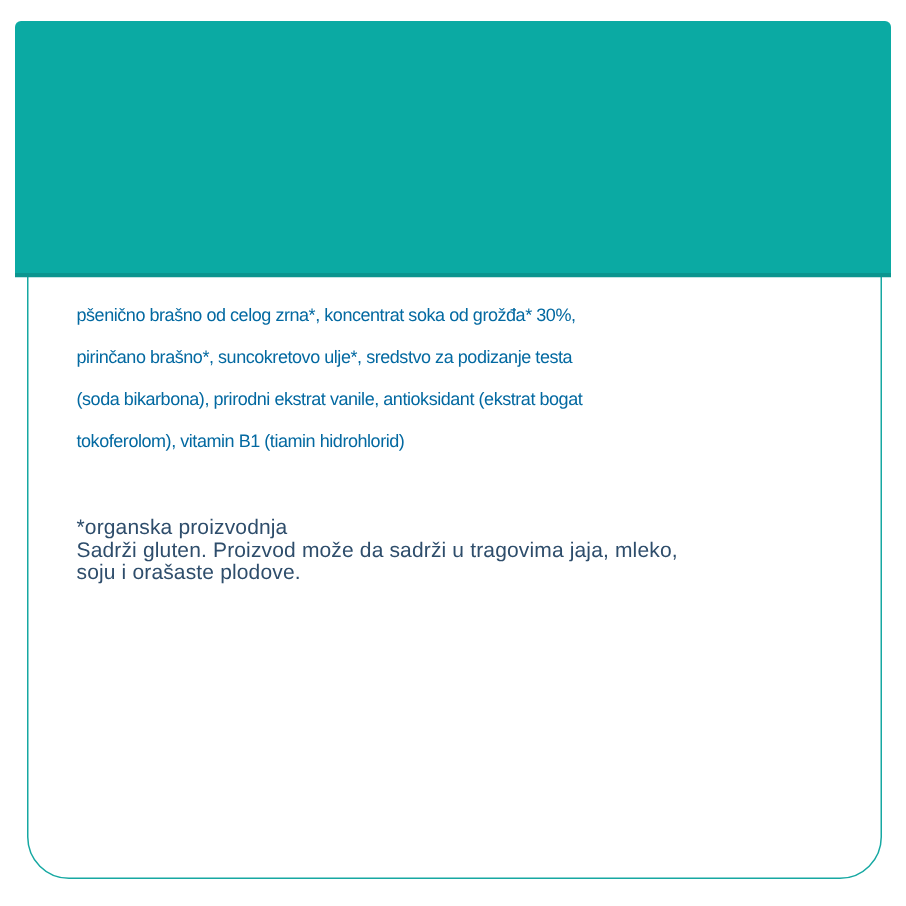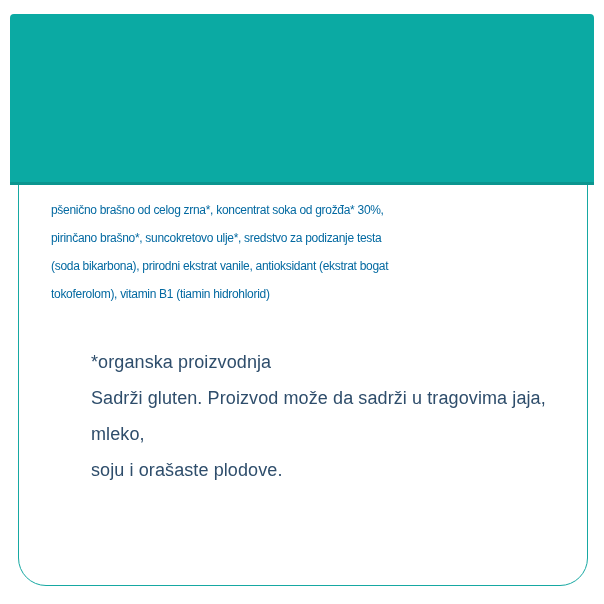--- a/index.html
+++ b/index.html
@@ -49,27 +49,26 @@
     line-height: 28px;
     letter-spacing: -0.3px;
     color: #0369a1;
     white-space: pre-line;
     z-index: 3;
   }
   .footnote-text {
     position: absolute;
     left: 51px; top: 344px;
     max-width: 540px;
-    font-size: 18px;
-    line-height: 36px;
+    font-size: 14px;
+    line-height: 15px;
     letter-spacing: 0.1px;
     color: #2e4d6b;
     white-space: pre-line;
     z-index: 3;
-    margin-left: 40px;
   }
 </style>
 </head>
 <body>
 
 <div class="stage">
 
   <div class="card"></div>
 
   <div class="header-banner"></div>

